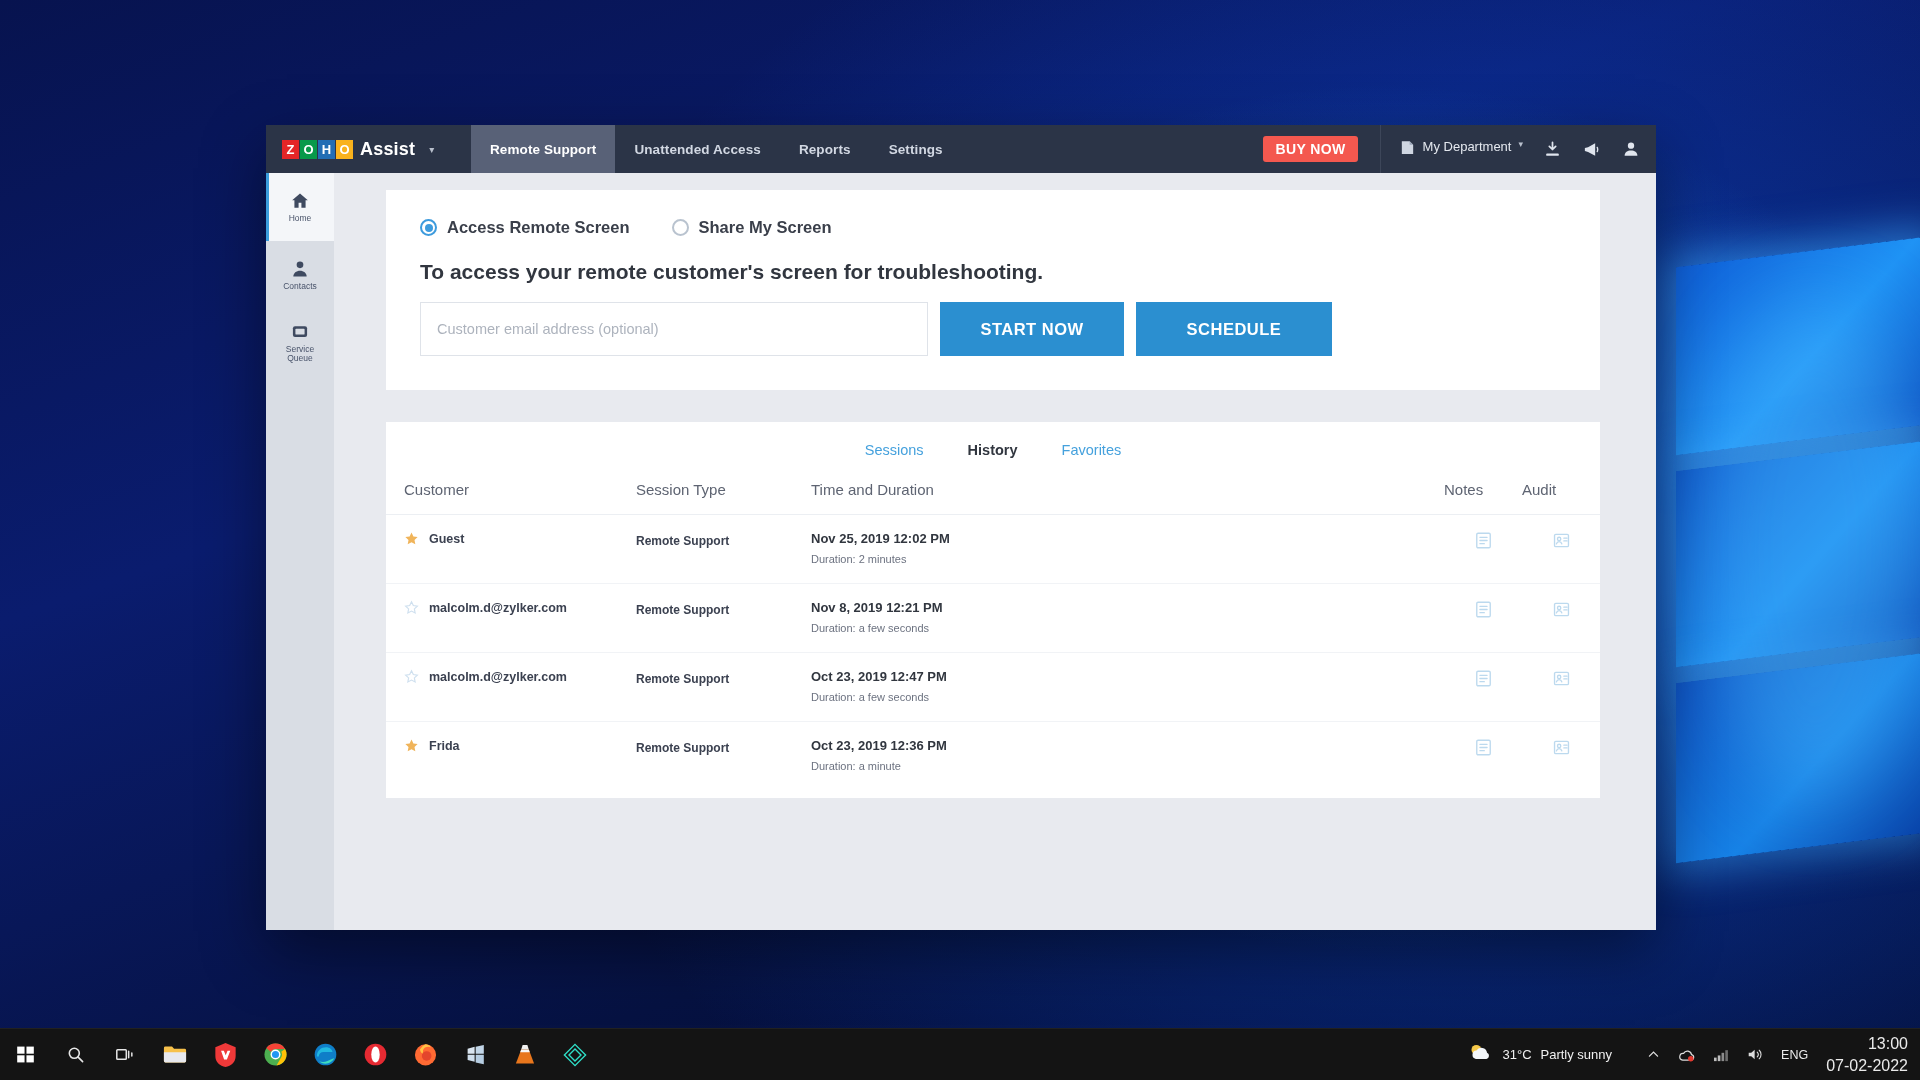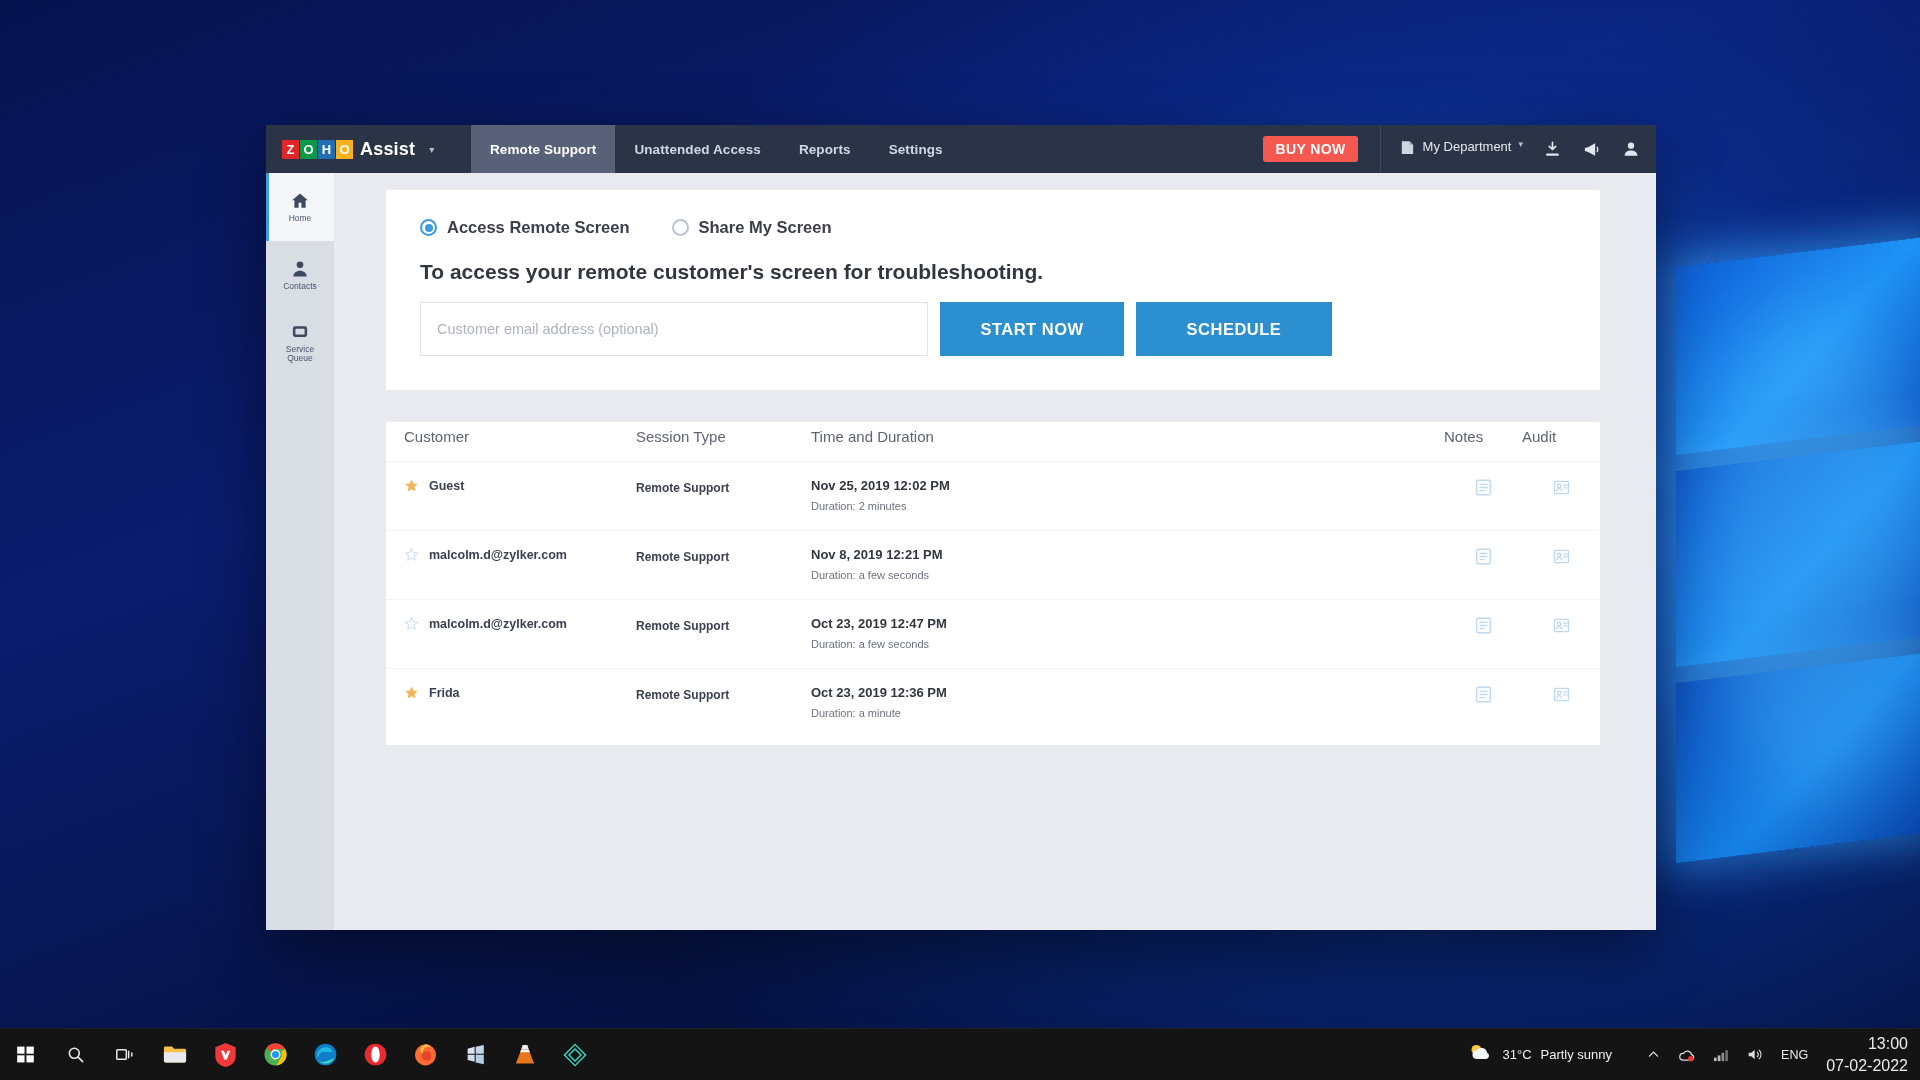--- a/index.html
+++ b/index.html
@@ -275,20 +275,25 @@
 
         <div id="input-row">
           <input id="email-input" type="text" placeholder="Customer email address (optional)" style="">
           <button class="primary-btn" id="btn-start" style="background: rgb(43, 143, 208);">START NOW</button>
           <button class="primary-btn" id="btn-schedule" style="background: rgb(43, 143, 208);">SCHEDULE</button>
         </div>
       </div>
 
       <div class="card" id="card-bottom">
 
+        <div id="tabs">
+          <div class="tab">Sessions</div>
+          <div class="tab active">History</div>
+          <div class="tab">Favorites</div>
+        </div>
 
         <table>
           <thead>
             <tr>
               <th class="col-cust">Customer</th>
               <th class="col-type">Session Type</th>
               <th class="col-time">Time and Duration</th>
               <th class="col-spacer"></th>
               <th class="col-notes">Notes</th>
               <th class="col-audit">Audit</th>

